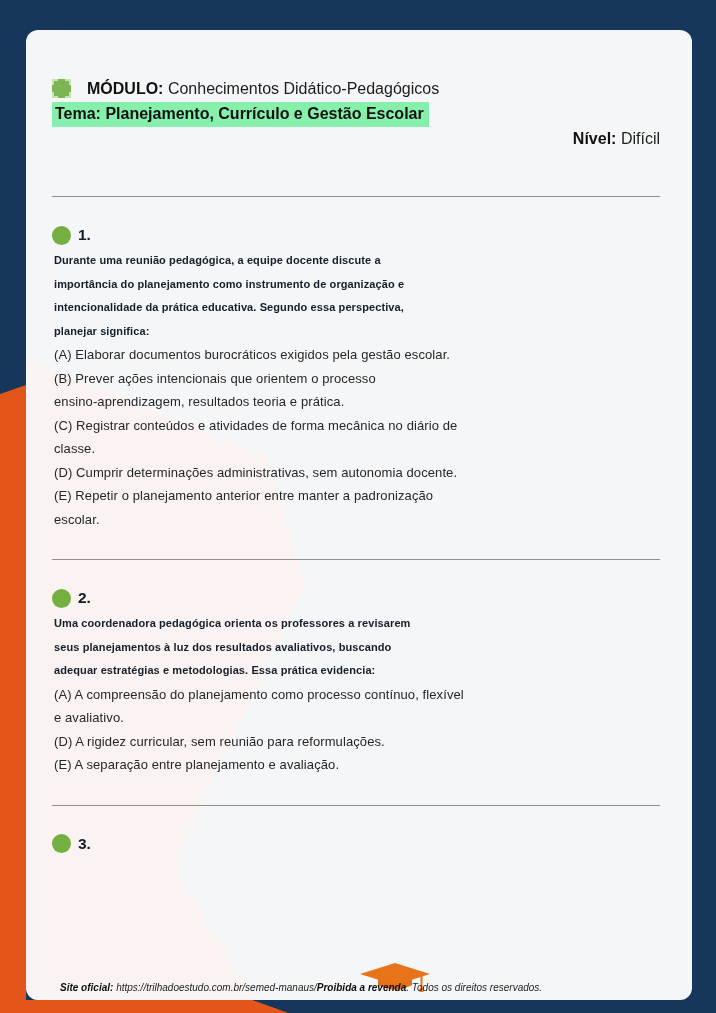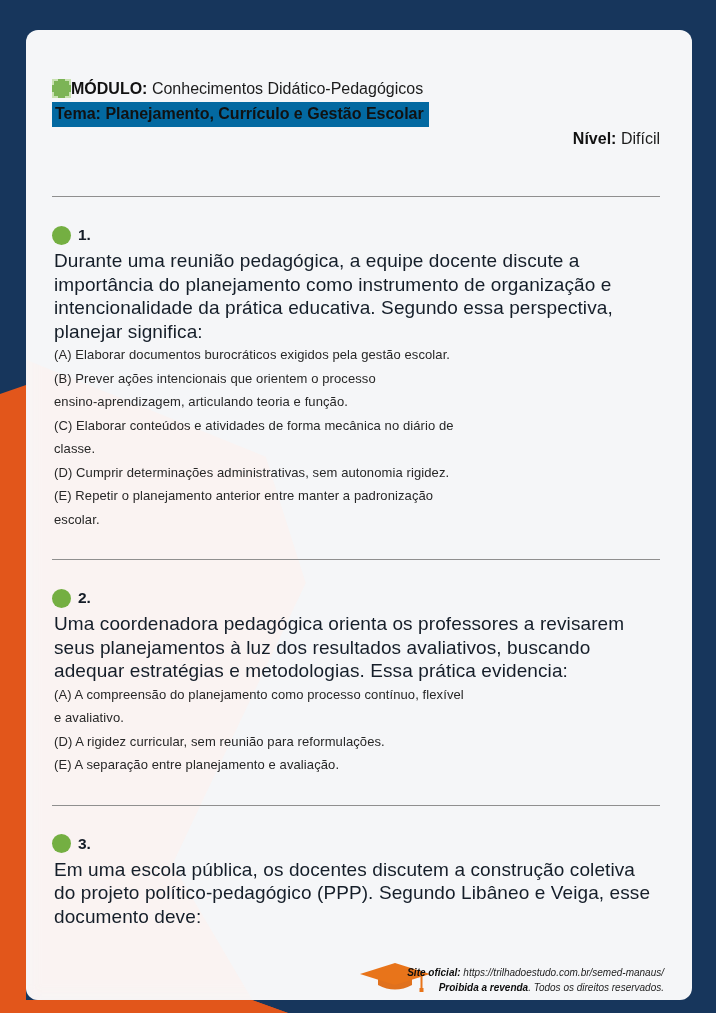--- a/index.html
+++ b/index.html
@@ -22,54 +22,54 @@
     position:absolute;left:26px;top:30px;width:666px;height:970px;
     background:#f5f6f8;border-radius:12px;overflow:hidden;z-index:2;
   }
   .tint{
     position:absolute;left:0;top:0;width:100%;height:100%;pointer-events:none;
     background:#fcf2ef;opacity:.65;filter:blur(7px);
     clip-path:polygon(0 34%,36% 44%,42% 57%,22% 86%,34% 100%,0 100%);
   }
   .content{position:relative;padding:46px 32px 0 26px;z-index:1;}
   
-  .module-row{display:flex;align-items:center;gap:0;height:25px;}
+  .module-row{display:flex;align-items:center;gap:16px;height:25px;}
   .green-square{
     width:19px;height:19px;background:#7CB456;flex:0 0 auto;
     outline:2px dashed #c9e2b2;outline-offset:-2px;
   }
   .h-line{font-size:16px;color:#1c1c1c;line-height:25px;white-space:nowrap;}
   .h-bold{font-weight:700;color:#121212;}
   .tema-row{height:25px;line-height:25px;}
   .highlight{
-    display:inline-block;background:#0369a1;color:#111;font-weight:700;
+    display:inline-block;background:#86efac;color:#111;font-weight:700;
     font-size:16px;line-height:24px;padding:0 5px 1px 3px;
   }
   .nivel-row{height:25px;line-height:25px;font-size:16px;color:#1c1c1c;padding-left:3px;text-align:right;}
   
   .divider{border:none;border-top:1.6px solid #8f8f8f;margin:28px 0 26px 0;}
   .divider.first{margin-top:45px;}
   
   .q-head{display:flex;align-items:center;gap:7px;height:24px;margin-bottom:2px;}
   .bullet{width:19px;height:19px;border-radius:50%;background:#74AF42;flex:0 0 auto;}
   .q-num{font-weight:700;font-size:15.5px;color:#141c27;}
   .q-stem{
-    font-weight:400;font-size:19px;line-height:23.5px;color:#151e29;
+    font-weight:700;font-size:11px;line-height:23.5px;color:#151e29;
     white-space:pre-line;padding-left:2px;letter-spacing:.1px;
   }
   .option{
     font-size:13px;line-height:23.5px;color:#272727;
     white-space:pre-line;padding-left:2px;letter-spacing:.1px;
   }
   
   .footer{
     position:absolute;left:0;bottom:3px;width:100%;height:30px;z-index:3;
-    display:flex;align-items:flex-end;justify-content:space-between;
+    display:flex;align-items:flex-end;justify-content:flex-start;
     padding:0 28px 4px 34px;box-sizing:border-box;
-    font-size:10px;color:#222;flex-direction:column;
+    font-size:10px;color:#222;
   }
   .footer i{font-style:italic;}
   .footer b{font-weight:700;font-style:italic;color:#0d0d0d;}
   .cap-wrap{position:absolute;left:50%;bottom:3px;transform:translateX(-2px);}
 </style>
 </head>
 <body>
 
 <div class="frame">
   <div class="orange-accent"></div>
@@ -98,24 +98,24 @@
           <span class="bullet"></span>
           <span class="q-num">1.</span>
         </div>
         <div class="q-stem">Durante uma reunião pedagógica, a equipe docente discute a
 importância do planejamento como instrumento de organização e
 intencionalidade da prática educativa. Segundo essa perspectiva,
 planejar significa:</div>
         <div>
           <div class="option">(A) Elaborar documentos burocráticos exigidos pela gestão escolar.</div>
           <div class="option">(B) Prever ações intencionais que orientem o processo
-ensino-aprendizagem, articulando teoria e função.</div>
-          <div class="option">(C) Elaborar conteúdos e atividades de forma mecânica no diário de
+ensino-aprendizagem, resultados teoria e prática.</div>
+          <div class="option">(C) Registrar conteúdos e atividades de forma mecânica no diário de
 classe.</div>
-          <div class="option">(D) Cumprir determinações administrativas, sem autonomia rigidez.</div>
+          <div class="option">(D) Cumprir determinações administrativas, sem autonomia docente.</div>
           <div class="option">(E) Repetir o planejamento anterior entre manter a padronização
 escolar.</div>
         </div>
       </section>
 
       <hr class="divider">
 
       <section class="question">
         <div class="q-head">
           <span class="bullet"></span>
@@ -132,23 +132,20 @@
         </div>
       </section>
 
       <hr class="divider">
 
       <section class="question">
         <div class="q-head">
           <span class="bullet"></span>
           <span class="q-num">3.</span>
         </div>
-        <div class="q-stem">Em uma escola pública, os docentes discutem a construção coletiva
-do projeto político-pedagógico (PPP). Segundo Libâneo e Veiga, esse
-documento deve:</div>
       </section>
 
     </div>
 
     <div class="footer">
       <div class="site"><b>Site oficial:</b>&nbsp;<i>https://trilhadoestudo.com.br/semed-manaus/</i></div>
       <div class="rights"><b>Proibida a revenda</b><i>. Todos os direitos reservados.</i></div>
     </div>
 
     <div class="cap-wrap">

